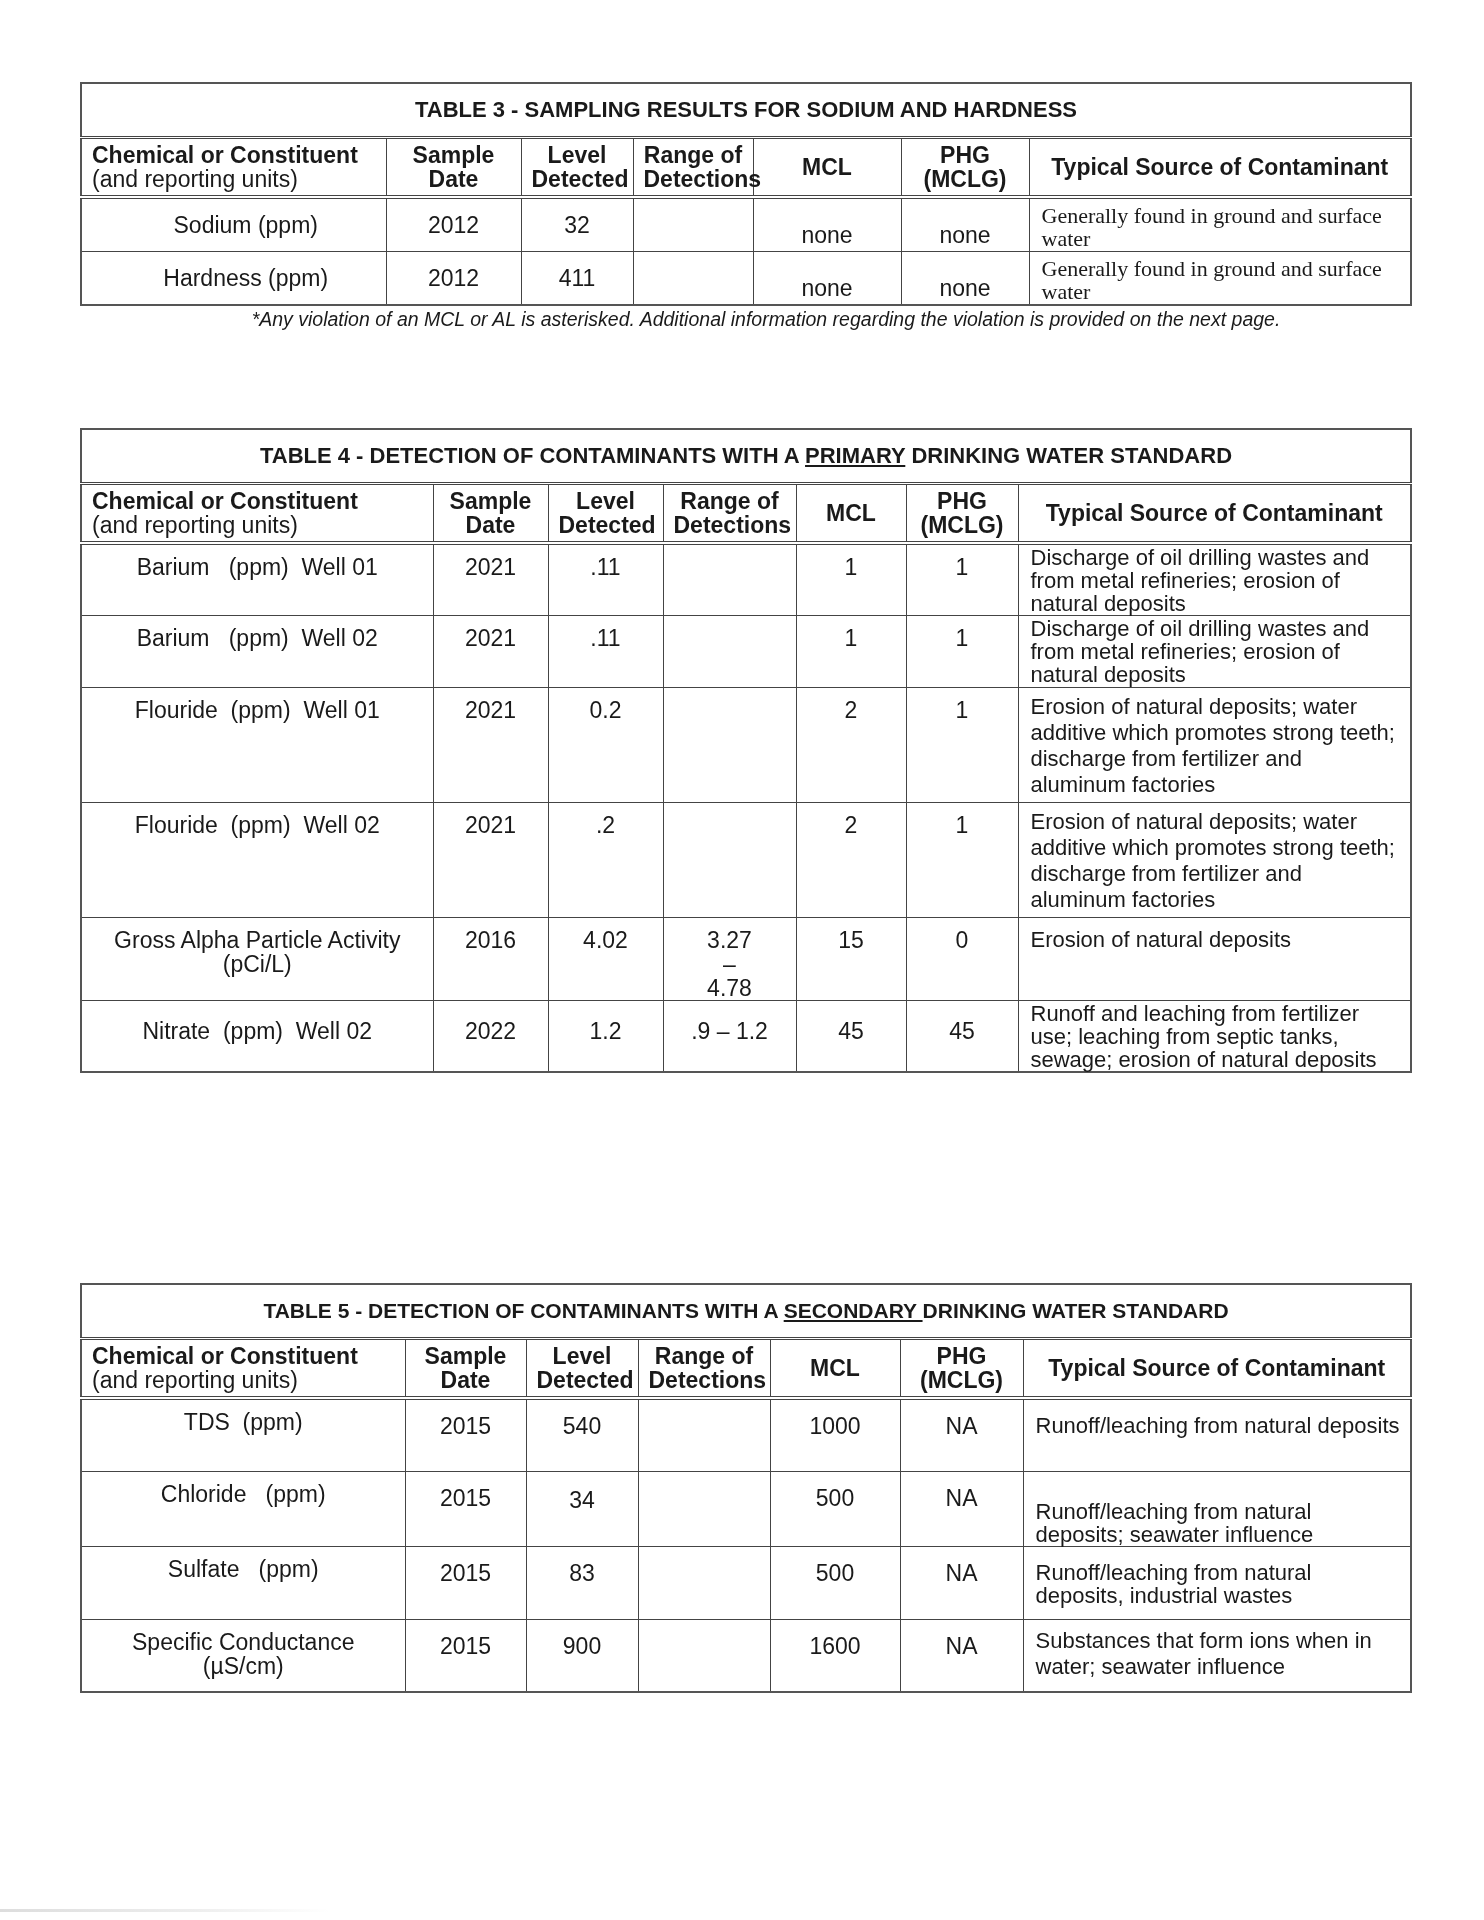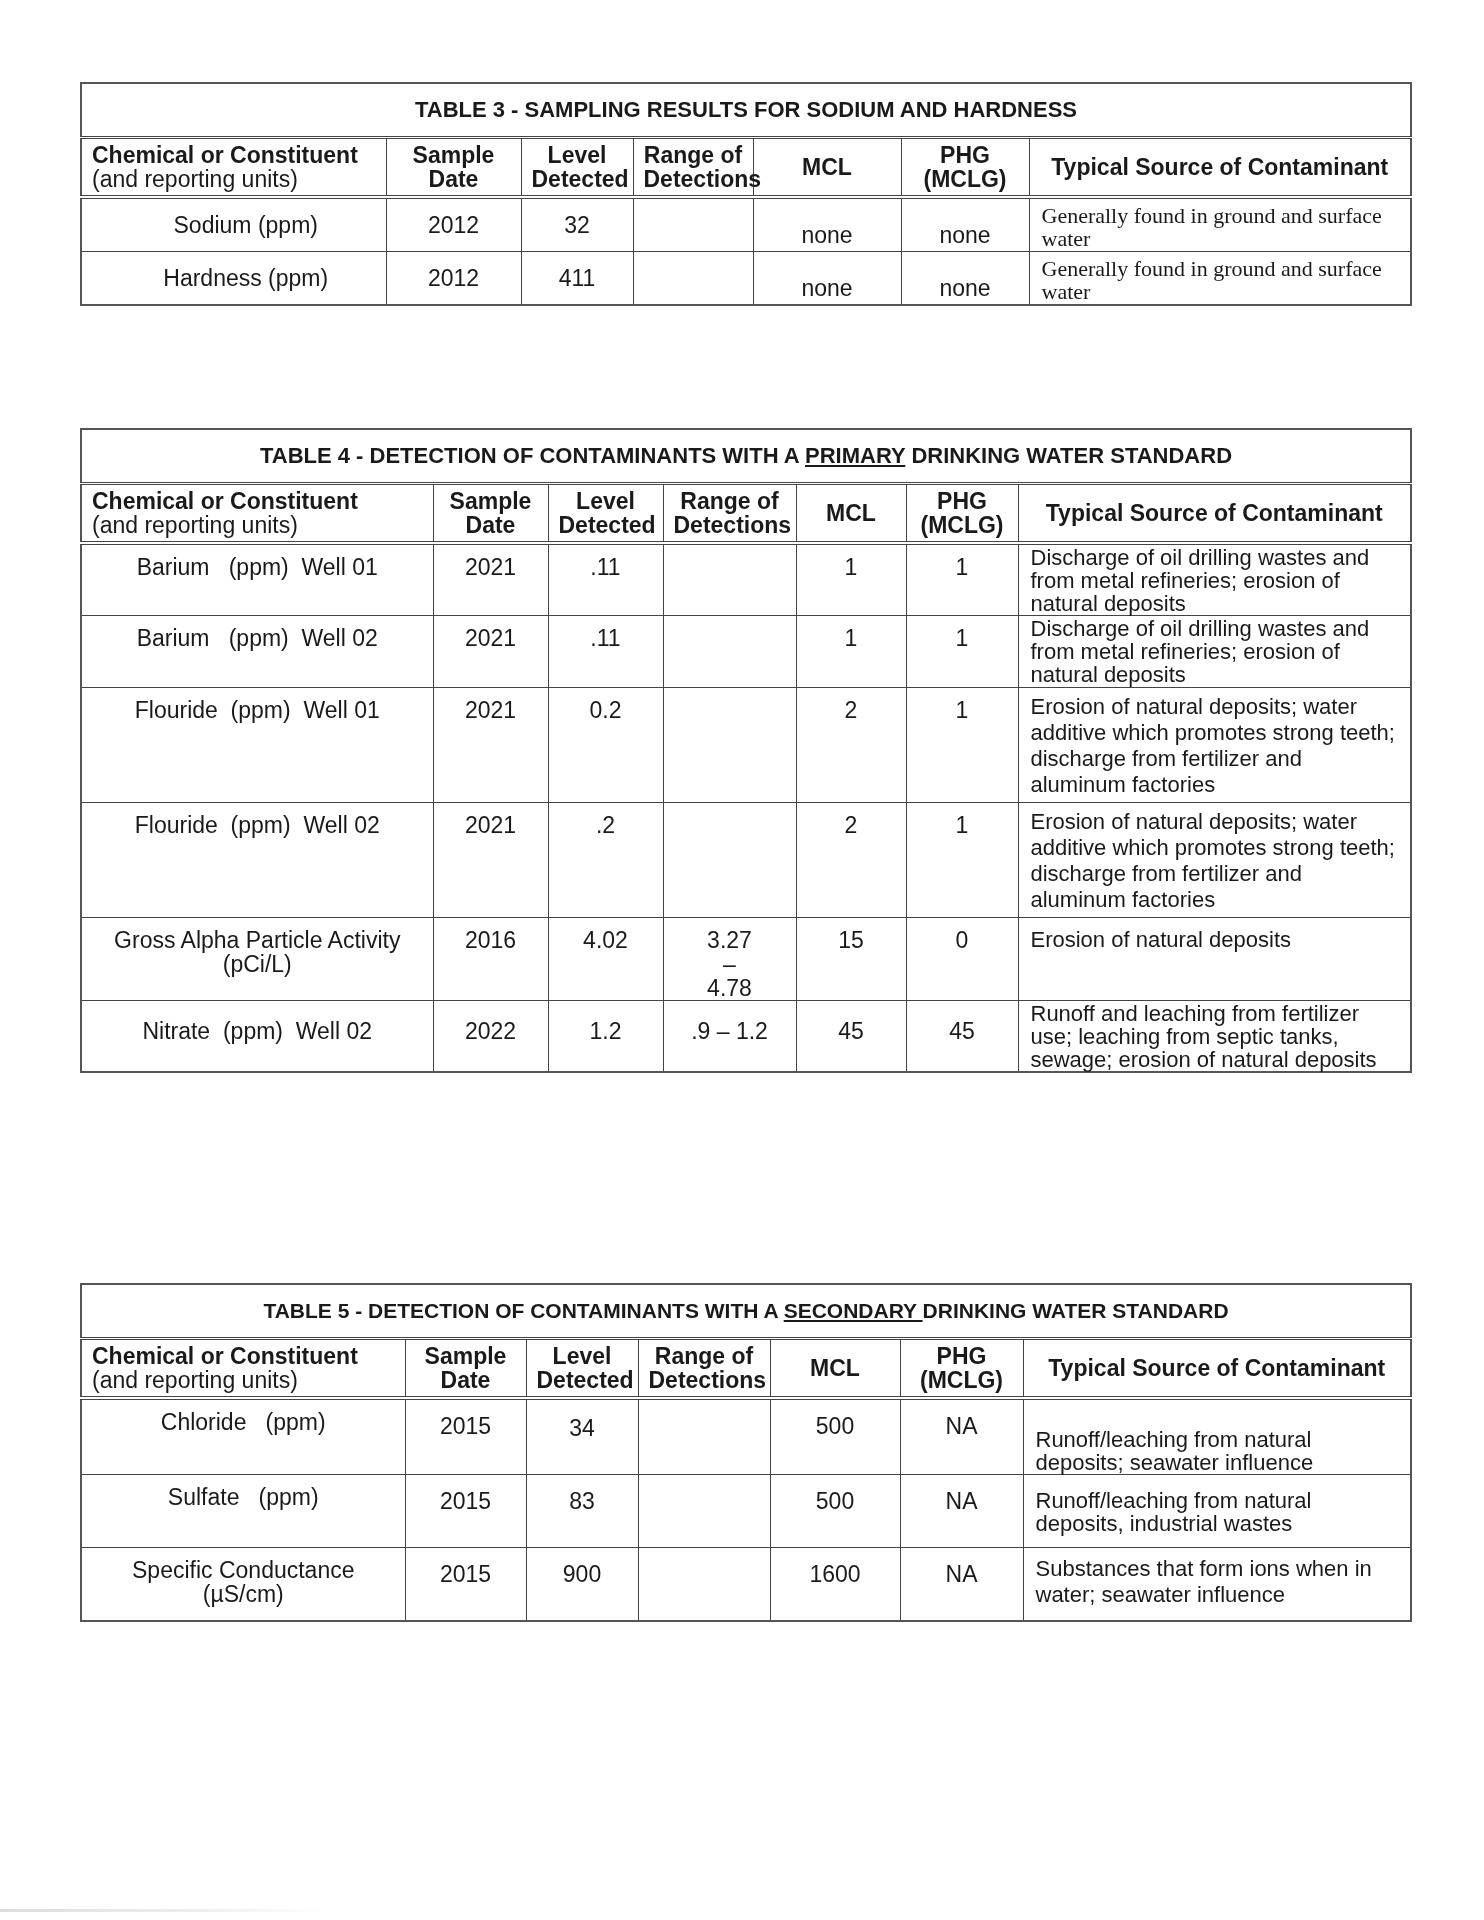--- a/index.html
+++ b/index.html
@@ -72,20 +72,21 @@
       <td class="l name">Hardness (ppm)</td>
       <td class="c">2012</td>
       <td class="c">411</td>
       <td class="c"></td>
       <td class="c" style="vertical-align:bottom;padding-bottom:4px">none</td>
       <td class="c" style="vertical-align:bottom;padding-bottom:4px">none</td>
       <td class="src">Generally found in ground and surface water</td>
     </tr>
   </tbody>
     </table>
+  <div class="note">*Any violation of an MCL or AL is asterisked.  Additional information regarding the violation is provided on the next page.</div>
 </div>
 
 <div class="tbl-wrap" id="t4">
   <table>
     <colgroup>
         <col style="width:352px">
         <col style="width:115px">
         <col style="width:115px">
         <col style="width:133px">
         <col style="width:110px">
@@ -181,20 +182,29 @@
     <tr class="hdr">
       <th class="chem"><span>Chemical or Constituent</span><span class="sub">(and reporting units)</span></th>
       <th><span>Sample</span><br><span>Date</span></th>
       <th><span>Level</span><br><span>Detected</span></th>
       <th><span>Range of</span><br><span>Detections</span></th>
       <th>MCL</th>
       <th><span>PHG</span><br><span>(MCLG)</span></th>
       <th>Typical Source of Contaminant</th>
     </tr>
     <tr style="height:73px">
+      <td class="l top" style="white-space:pre">TDS  (ppm)</td>
+      <td class="c top" style="padding-top:14px">2015</td>
+      <td class="c top" style="padding-top:14px">540</td>
+      <td class="c top"></td>
+      <td class="c top" style="padding-top:14px">1000</td>
+      <td class="c top" style="padding-top:14px">NA</td>
+      <td class="src top" style="padding-top:14px">Runoff/leaching from natural deposits</td>
+    </tr>
+    <tr style="height:73px">
       <td class="l top" style="white-space:pre">Chloride   (ppm)</td>
       <td class="c top" style="padding-top:14px">2015</td>
       <td class="c top" style="padding-top:16px">34</td>
       <td class="c top"></td>
       <td class="c top" style="padding-top:14px">500</td>
       <td class="c top" style="padding-top:14px">NA</td>
       <td class="src top" style="padding-top:28px">Runoff/leaching from natural deposits; seawater influence</td>
     </tr>
     <tr style="height:73px">
       <td class="l top" style="white-space:pre">Sulfate   (ppm)</td>

